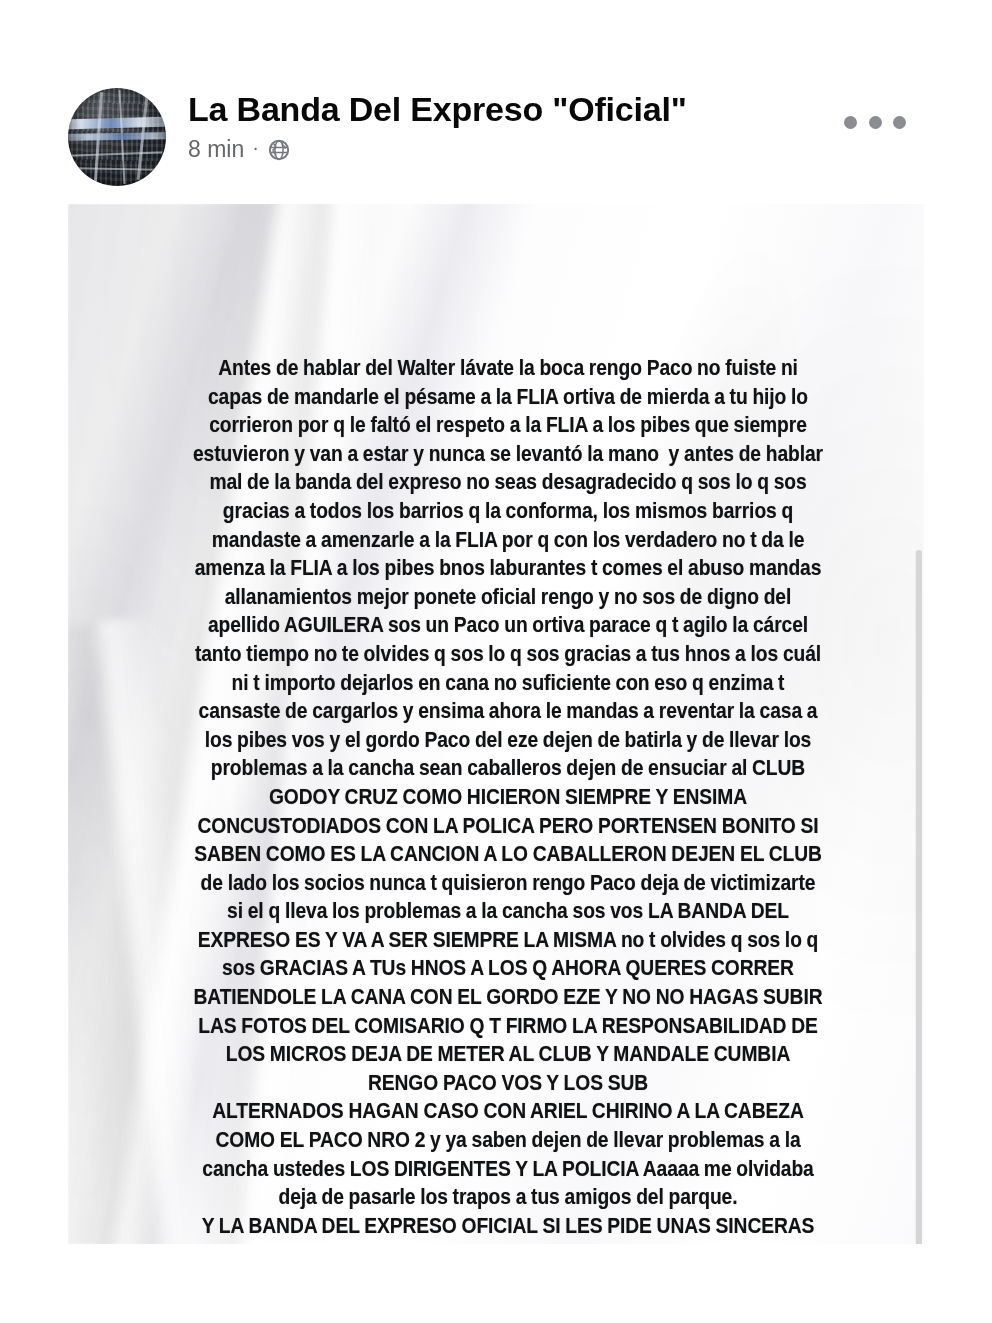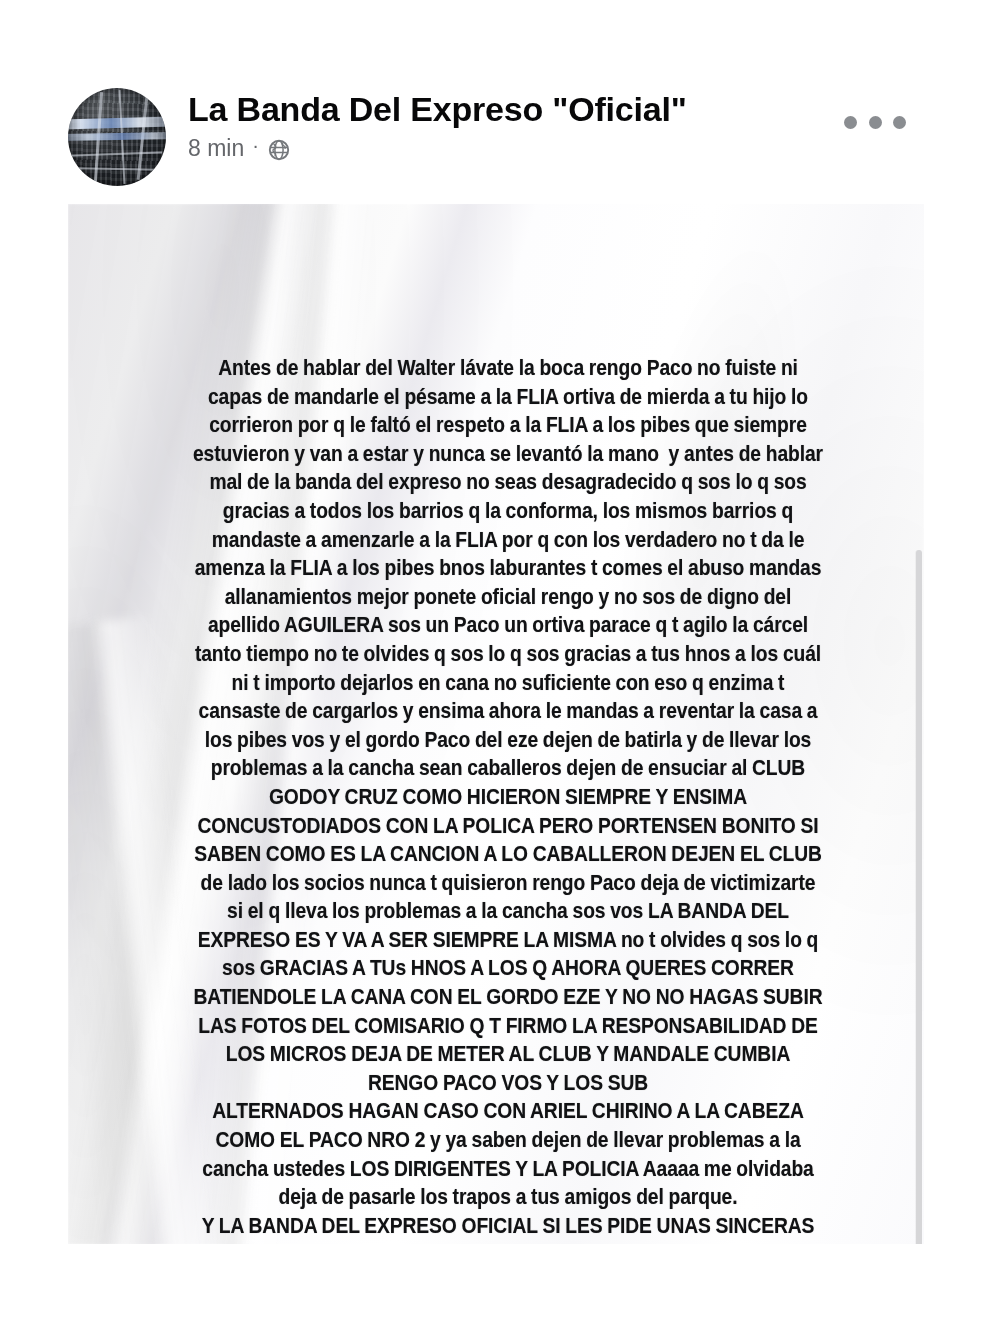--- a/index.html
+++ b/index.html
@@ -112,20 +112,21 @@
     font-size: 34px;
     font-weight: 700;
     line-height: 1.12;
     color: #080809;
     letter-spacing: -0.2px;
     white-space: nowrap;
   }
 
   .meta-row {
     display: flex;
+    align-items: center;
     margin-top: 9px;
     color: #65676b;
     font-size: 23px;
     line-height: 1;
   }
   .meta-time { color: #65676b; }
   .meta-dot {
     margin: 0 8px;
     color: #65676b;
     font-size: 20px;

